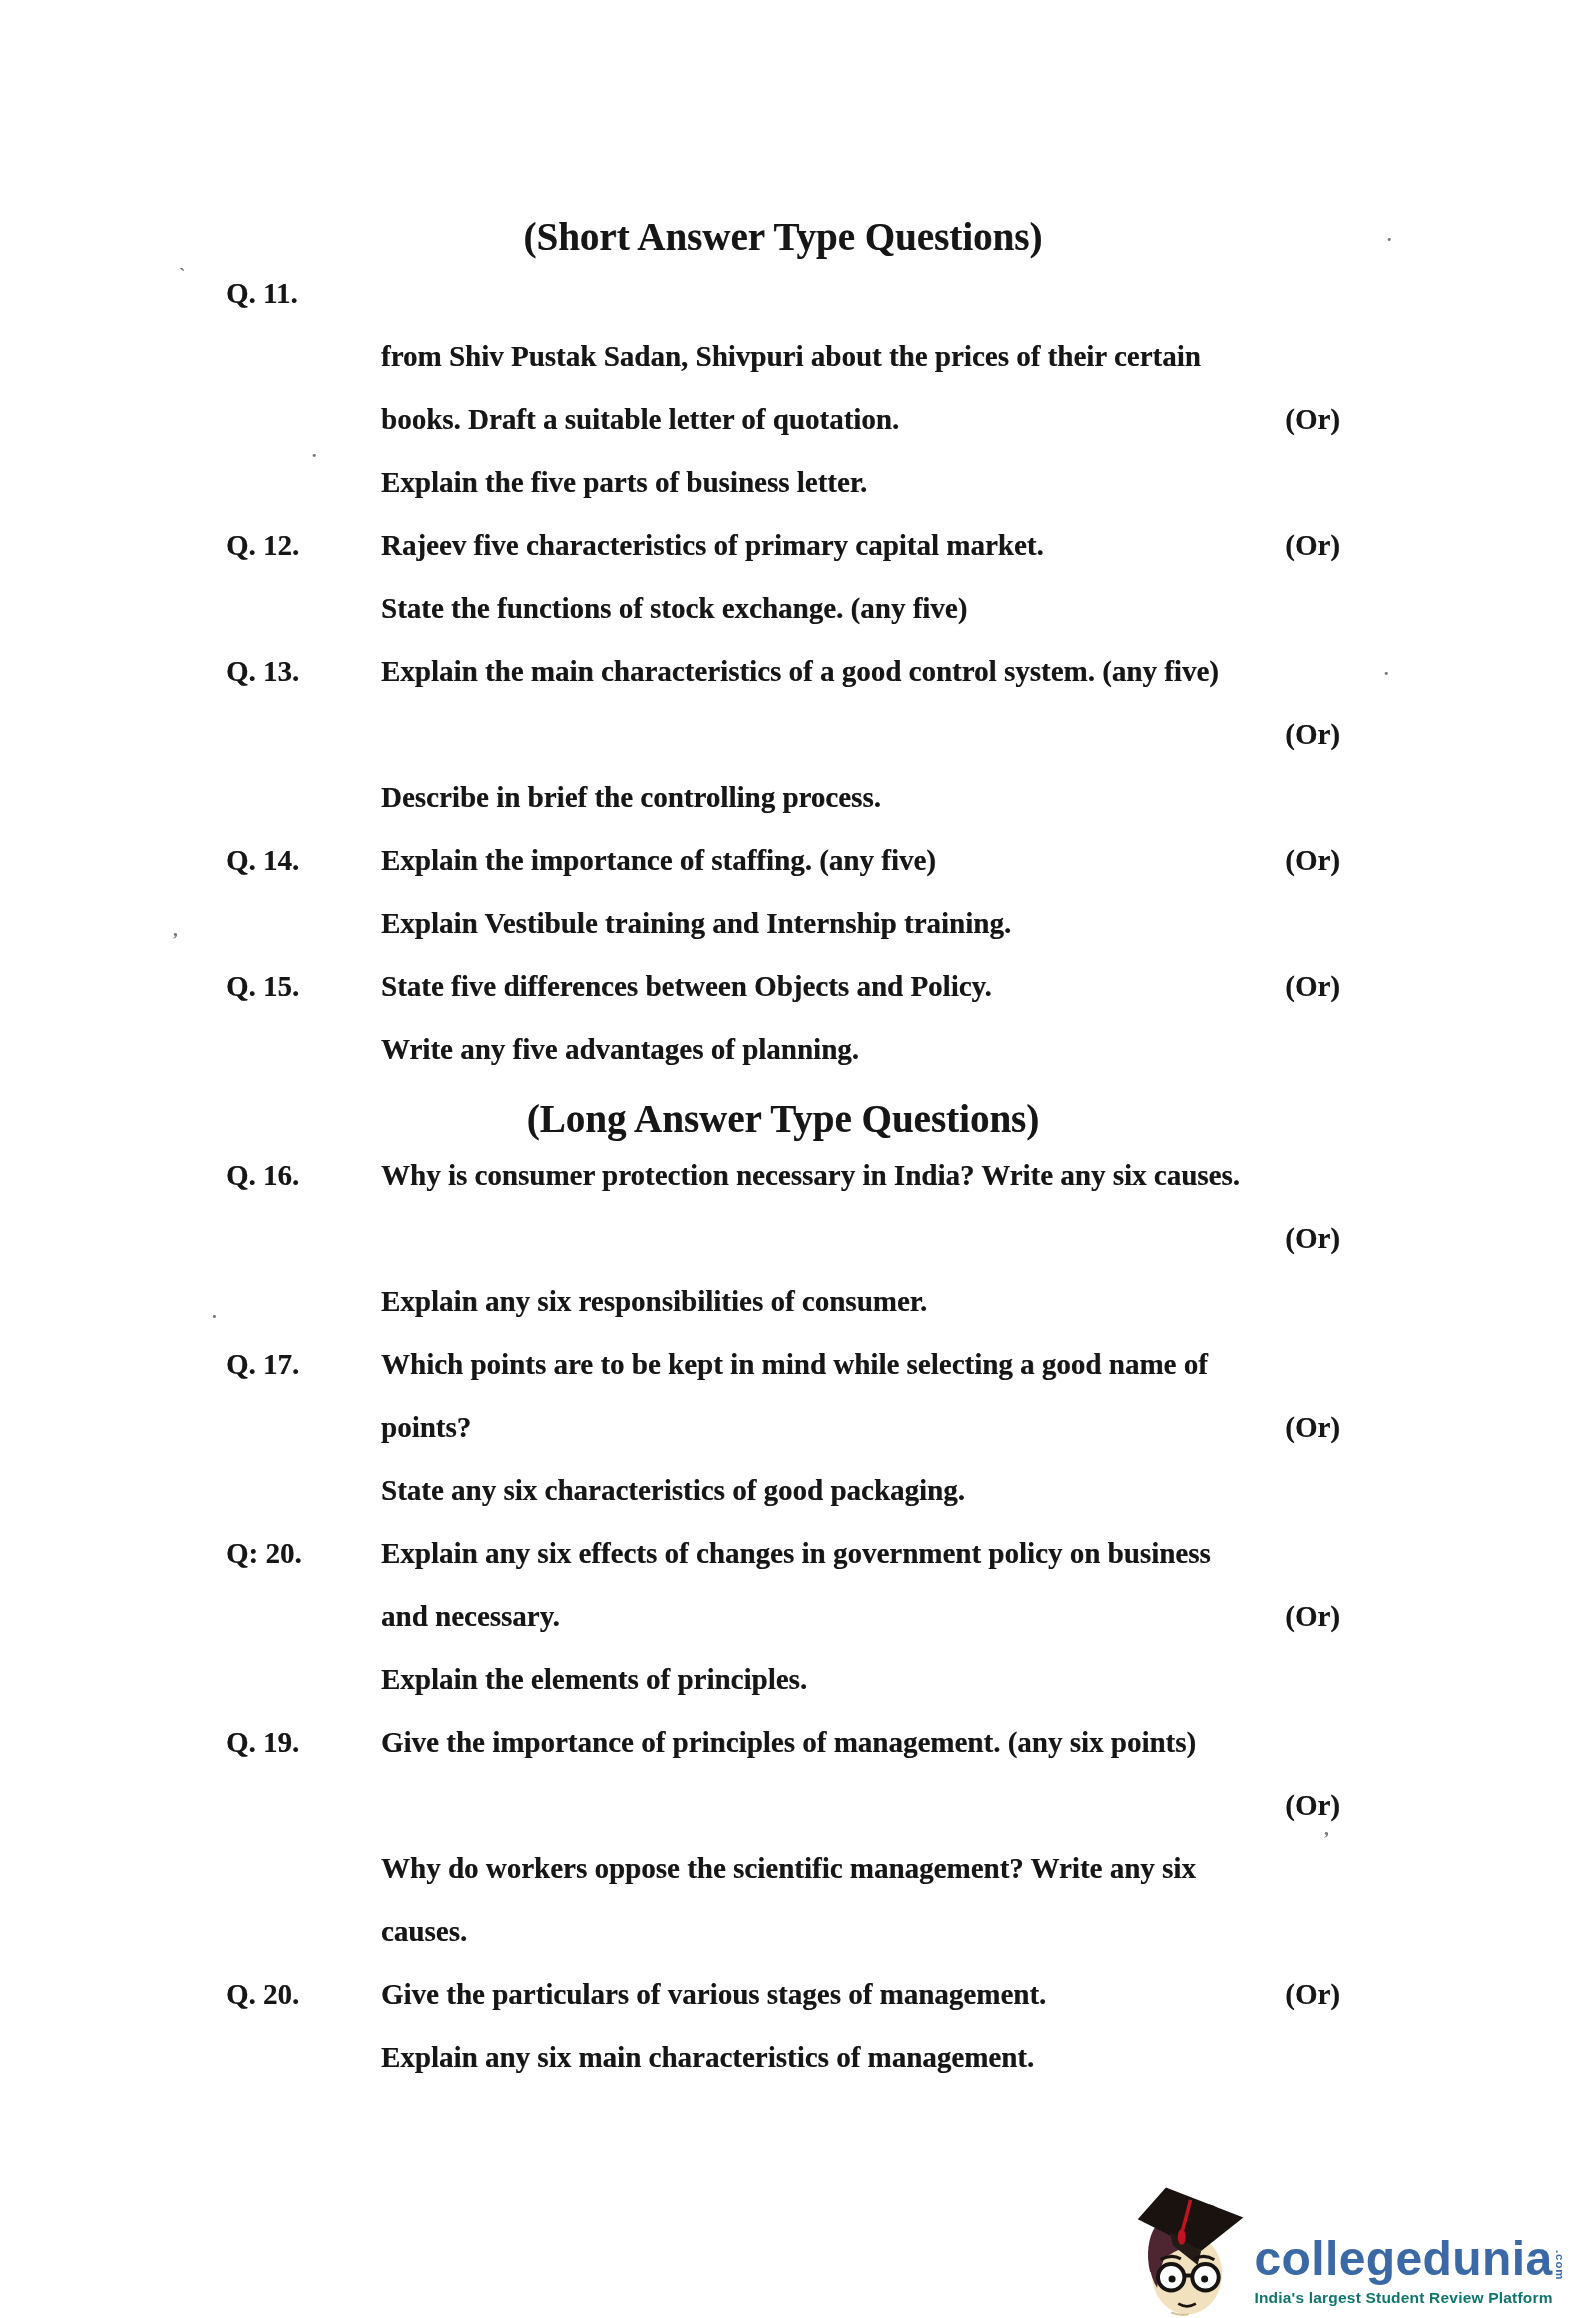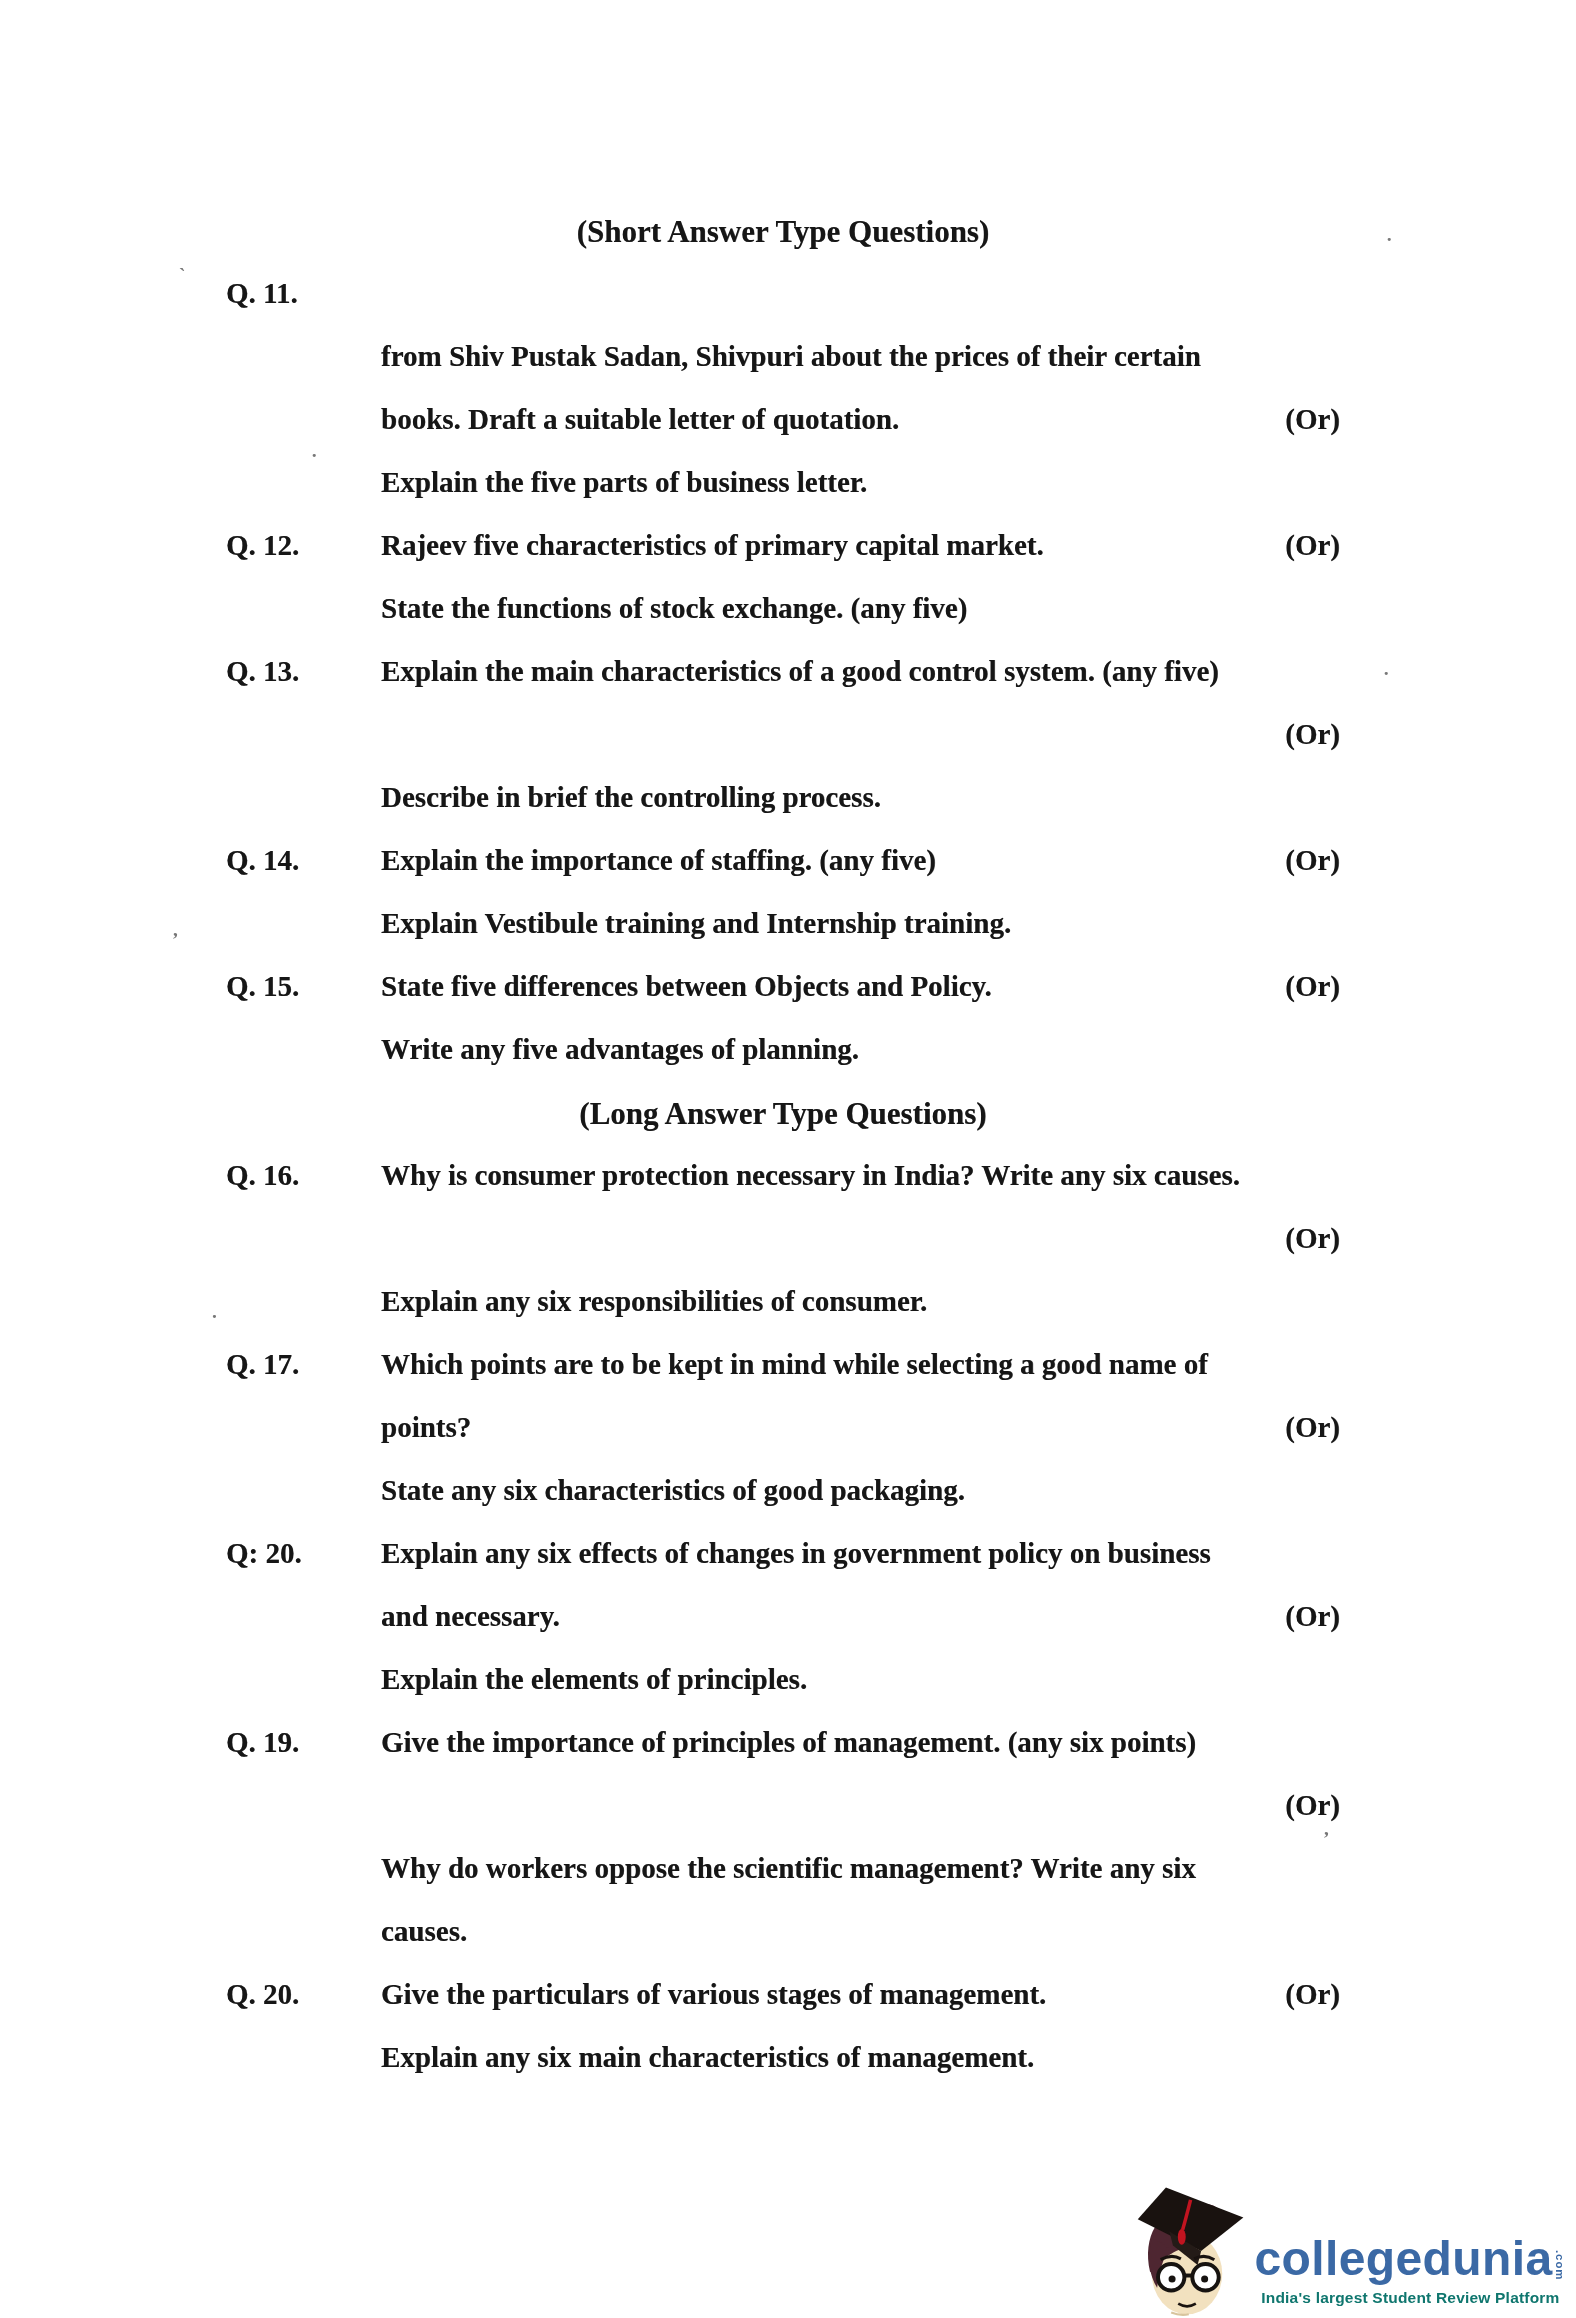--- a/index.html
+++ b/index.html
@@ -24,40 +24,40 @@
     font-size:29px;
     font-weight:600;
     text-shadow:0.3px 0.2px 0 rgba(20,20,20,0.55);
   }
   .qlabel { flex:0 0 155px; white-space:nowrap; }
   .qtext  { flex:1 1 auto; white-space:nowrap; }
   .or     { flex:0 0 auto; font-weight:700; white-space:nowrap; }
   .row.heading {
     display:block;
     text-align:center;
-    font-size:31px;
+    font-size:39px;
     font-weight:700;
   }
   .speck {
     position:absolute;
     color:#4a4a4a;
     font-size:19.4px;
     font-weight:700;
     opacity:0.75;
     line-height:1;
   }
   
   .footer {
     position:absolute;
     right:10.6px; bottom:3.5px;
     display:flex;
     align-items:flex-end;
     gap:8.8px;
   }
-  .brandcol { display:flex; flex-direction:column; padding-bottom:8.8px;align-items:center; }
+  .brandcol { display:flex; flex-direction:column; padding-bottom:8.8px; }
   .brandrow { display:flex; align-items:flex-start; }
   .brand {
     font-family:"Liberation Sans", sans-serif;
     font-weight:700;
     font-size:48px;
     line-height:0.95;
     letter-spacing:0.4px;
   }
   .com {
     writing-mode:vertical-rl;

